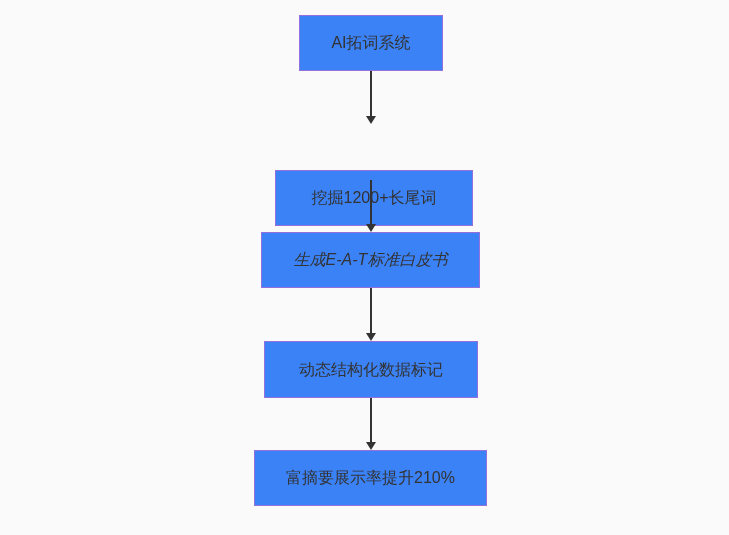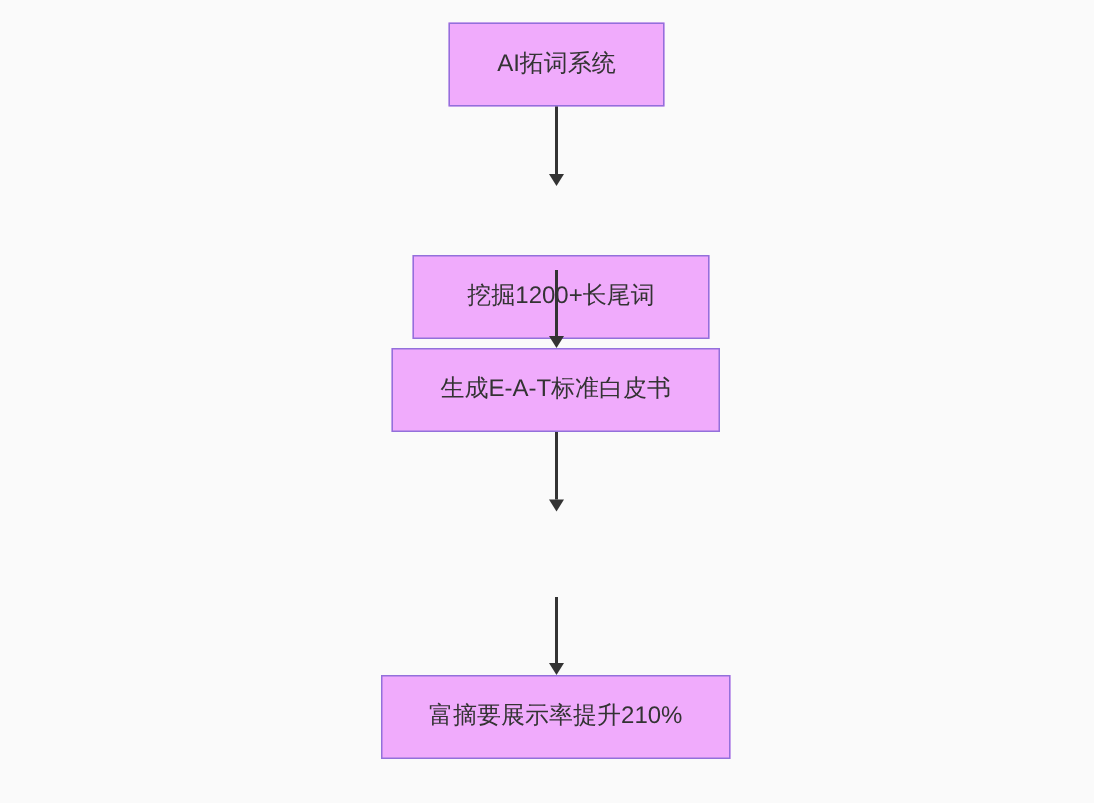--- a/index.html
+++ b/index.html
@@ -10,21 +10,21 @@
     position: relative;
     width: 729px;
     height: 535px;
     background: #fafafa;
     overflow: hidden;
     font-family: "Liberation Sans", "DejaVu Sans", sans-serif;
   }
   .flow-node {
     position: absolute;
     box-sizing: border-box;
-    background: #f0abfc;
+    background: #3b82f6;
     border: 1px solid #9370DB;
     color: #333333;
     display: flex;
     align-items: center;
     justify-content: center;
     font-size: 16px;
     line-height: 1.2;
     text-align: center;
     white-space: nowrap;
   }
@@ -47,21 +47,22 @@
     border-right: 5px solid transparent;
     border-top: 8px solid #333333;
   }
 </style>
 </head>
 <body>
 
 <div id="canvas">
     <div class="flow-node" style="left: 299px; top: 15px; width: 144px; height: 56px;">AI拓词系统</div>
     <div class="flow-node" style="left: 275px; top: 124px; width: 198px; height: 56px; margin-top: 46px;">挖掘1200+长尾词</div>
-    <div class="flow-node" style="left: 261px; top: 232px; width: 219px; height: 56px;">生成E-A-T标准白皮书</div>
+    <div class="flow-node" style="left: 261px; top: 232px; width: 219px; height: 56px; font-style: italic;">生成E-A-T标准白皮书</div>
+    <div class="flow-node" style="left: 264px; top: 341px; width: 214px; height: 57px;">动态结构化数据标记</div>
     <div class="flow-node" style="left: 254px; top: 450px; width: 233px; height: 56px;">富摘要展示率提升210%</div>
     <div class="flow-arrow" style="left: 365px; top: 71px; height: 53px;">
       <div class="shaft"></div>
       <div class="head"></div>
     </div>
     <div class="flow-arrow" style="left: 365px; top: 180px; height: 52px;">
       <div class="shaft"></div>
       <div class="head"></div>
     </div>
     <div class="flow-arrow" style="left: 365px; top: 288px; height: 53px;">

